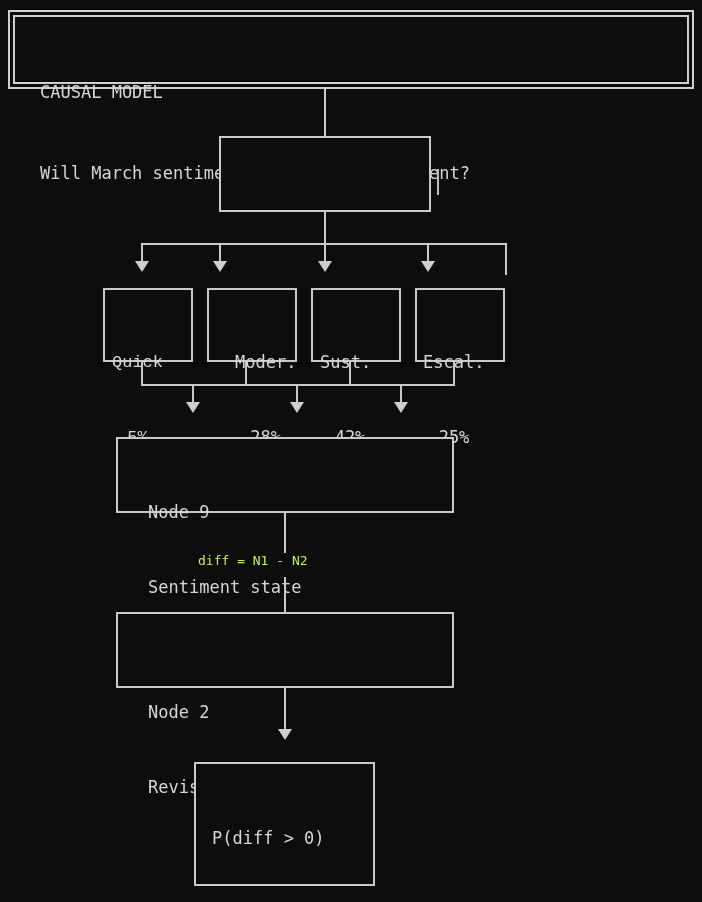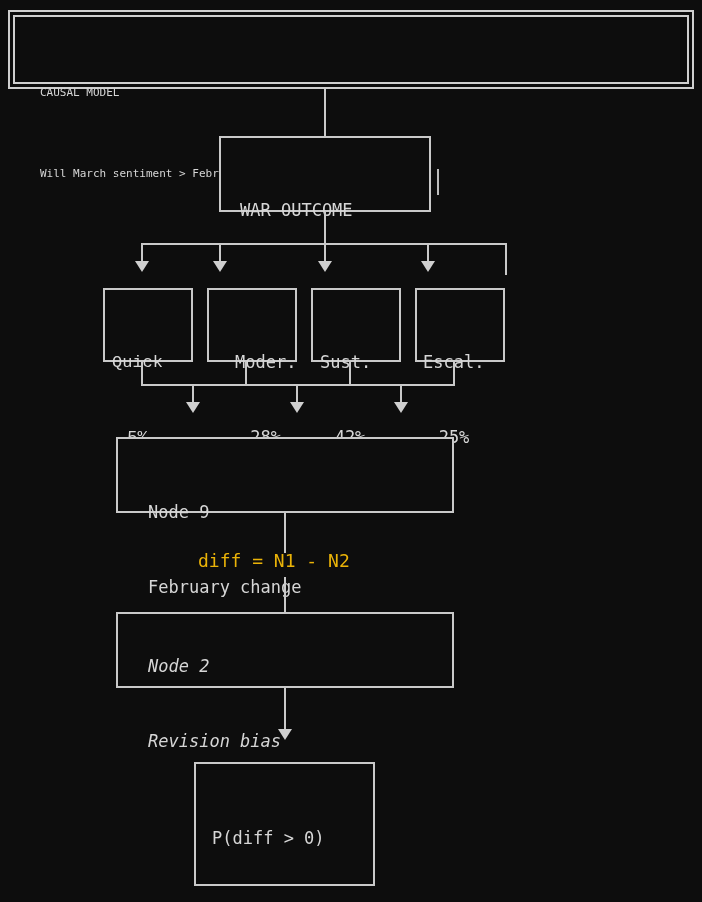--- a/index.html
+++ b/index.html
@@ -48,23 +48,23 @@
     position: absolute;
     width: 0;
     height: 0;
     border-left: 7px solid transparent;
     border-right: 7px solid transparent;
     border-top: 11px solid #cfcfcf;
   }
   .plaintext {
     position: absolute;
     white-space: pre;
-    font-size: 18px;
+    font-size: 13px;
     line-height: 25px;
-    color: #eab308;
+    color: #bef264;
   }
 
   
   #header-outer {
     position: absolute;
     left: 8px;
     top: 10px;
     width: 686px;
     height: 79px;
     box-sizing: border-box;
@@ -79,21 +79,21 @@
     height: 69px;
     box-sizing: border-box;
     border: 2px solid #cfcfcf;
     background: #0d0d0d;
   }
   #header-text {
     position: absolute;
     left: 40px;
     top: 25px;
     white-space: pre;
-    font-size: 11px;
+    font-size: 17px;
     line-height: 27px;
     color: #d6d6d6;
   }
 
   
   .caret {
     position: absolute;
     width: 2px;
     background: #bdbdbd;
   }
@@ -107,21 +107,20 @@
   <div id="header-inner"></div>
   <div id="header-text">
     <div>CAUSAL MODEL</div>
     <div>Will March sentiment &gt; February sentiment?</div>
   </div>
 
   <div class="line-v" style="left:324px; top:89px; height:47px;"></div>
 
   <div class="box" style="left:219px; top:136px; width:212px; height:76px;"></div>
   <div class="boxtext" style="left:240px; top:148px;">
-    <div>WAR OUTCOME</div>
   </div>
   <div class="caret" style="left:437px; top:169px; height:26px;"></div>
 
   <div class="line-v" style="left:324px; top:212px; height:32px;"></div>
 
   <div class="line-h" style="left:141px; top:243px; width:366px;"></div>
   <div class="line-v" style="left:141px; top:243px; height:18px;"></div>
   <div class="line-v" style="left:219px; top:243px; height:18px;"></div>
   <div class="line-v" style="left:324px; top:243px; height:18px;"></div>
   <div class="line-v" style="left:427px; top:243px; height:18px;"></div>
@@ -169,29 +168,29 @@
   <div class="line-v" style="left:296px; top:384px; height:18px;"></div>
   <div class="line-v" style="left:400px; top:384px; height:18px;"></div>
 
   <div class="arrow-down" style="left:186px; top:402px;"></div>
   <div class="arrow-down" style="left:290px; top:402px;"></div>
   <div class="arrow-down" style="left:394px; top:402px;"></div>
 
   <div class="box" style="left:116px; top:437px; width:338px; height:76px;"></div>
   <div class="boxtext" style="left:148px; top:450px;">
     <div>Node 9</div>
-    <div>February change</div>
+    <div>Sentiment state</div>
   </div>
 
   <div class="line-v" style="left:284px; top:513px; height:40px;"></div>
   <div class="plaintext" style="left:198px; top:548px;">diff = N1 - N2</div>
   <div class="line-v" style="left:284px; top:577px; height:35px;"></div>
 
   <div class="box" style="left:116px; top:612px; width:338px; height:76px;"></div>
-  <div class="boxtext" style="left:148px; top:604px;font-style:italic;">
+  <div class="boxtext" style="left:148px; top:650px;">
     <div>Node 2</div>
     <div>Revision bias</div>
   </div>
 
   <div class="line-v" style="left:284px; top:688px; height:42px;"></div>
   <div class="arrow-down" style="left:278px; top:729px;"></div>
 
   <div class="box" style="left:194px; top:762px; width:181px; height:124px;"></div>
   <div class="boxtext" style="left:212px; top:776px;">
     <div>P(diff &gt; 0)</div>

